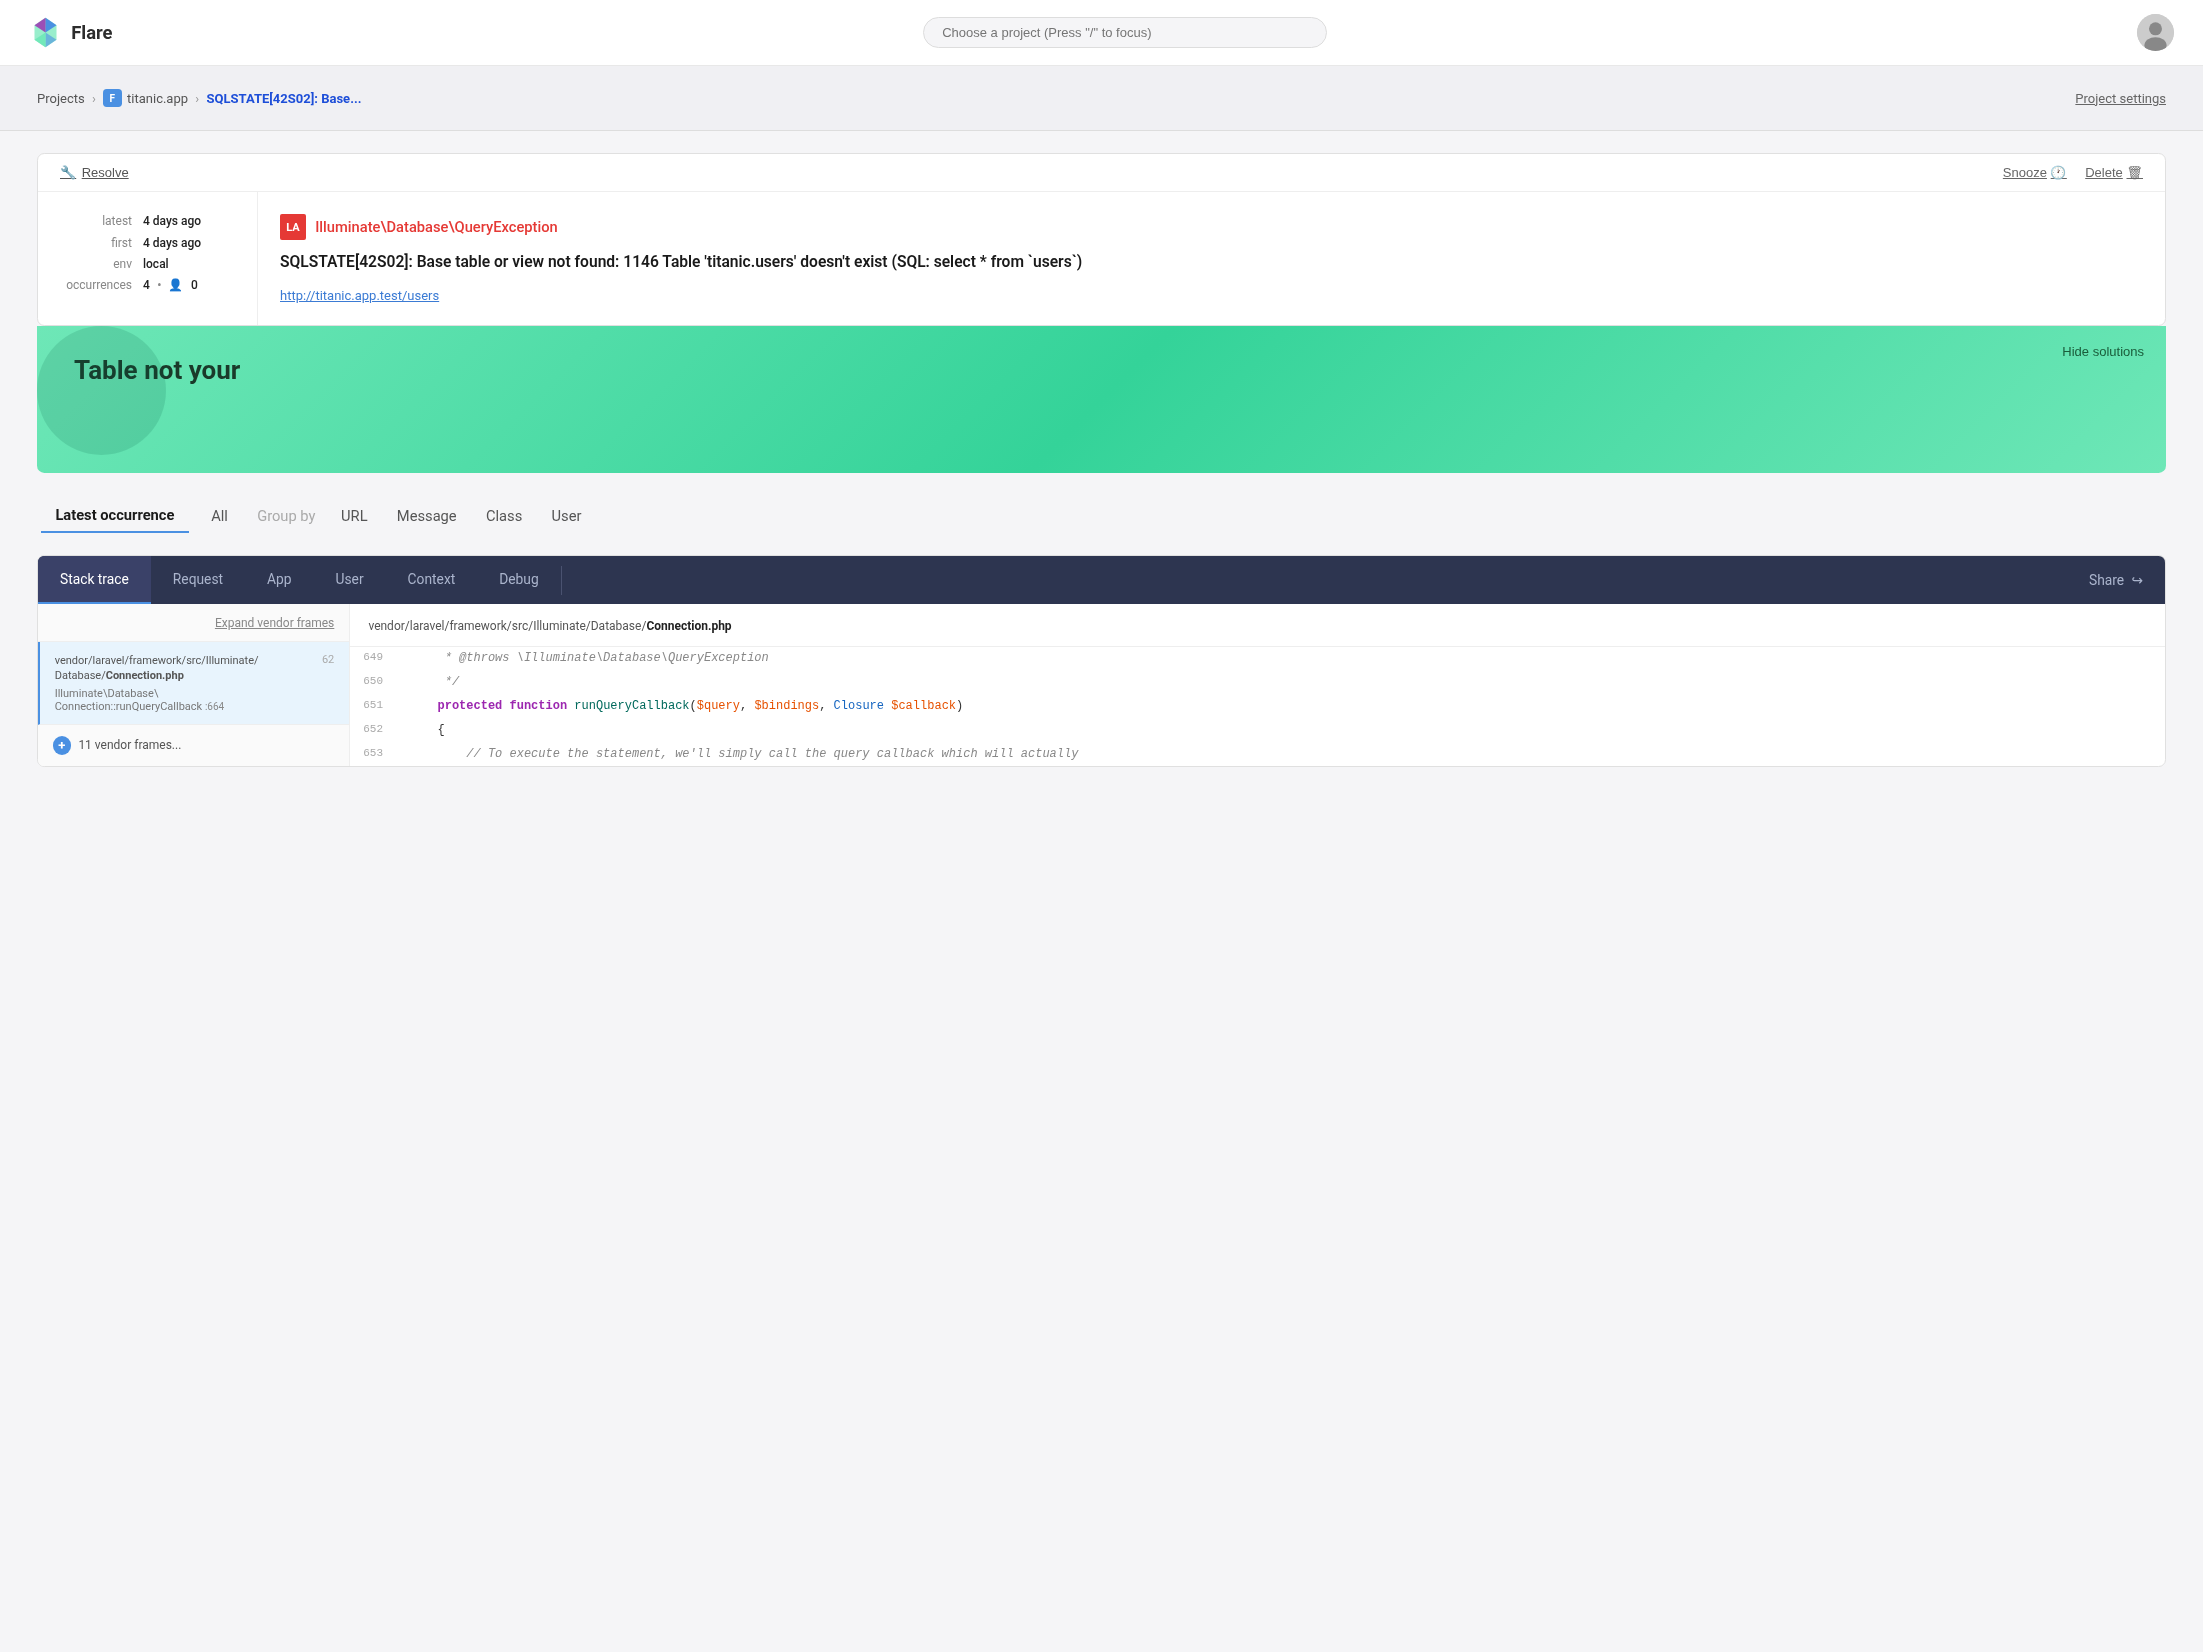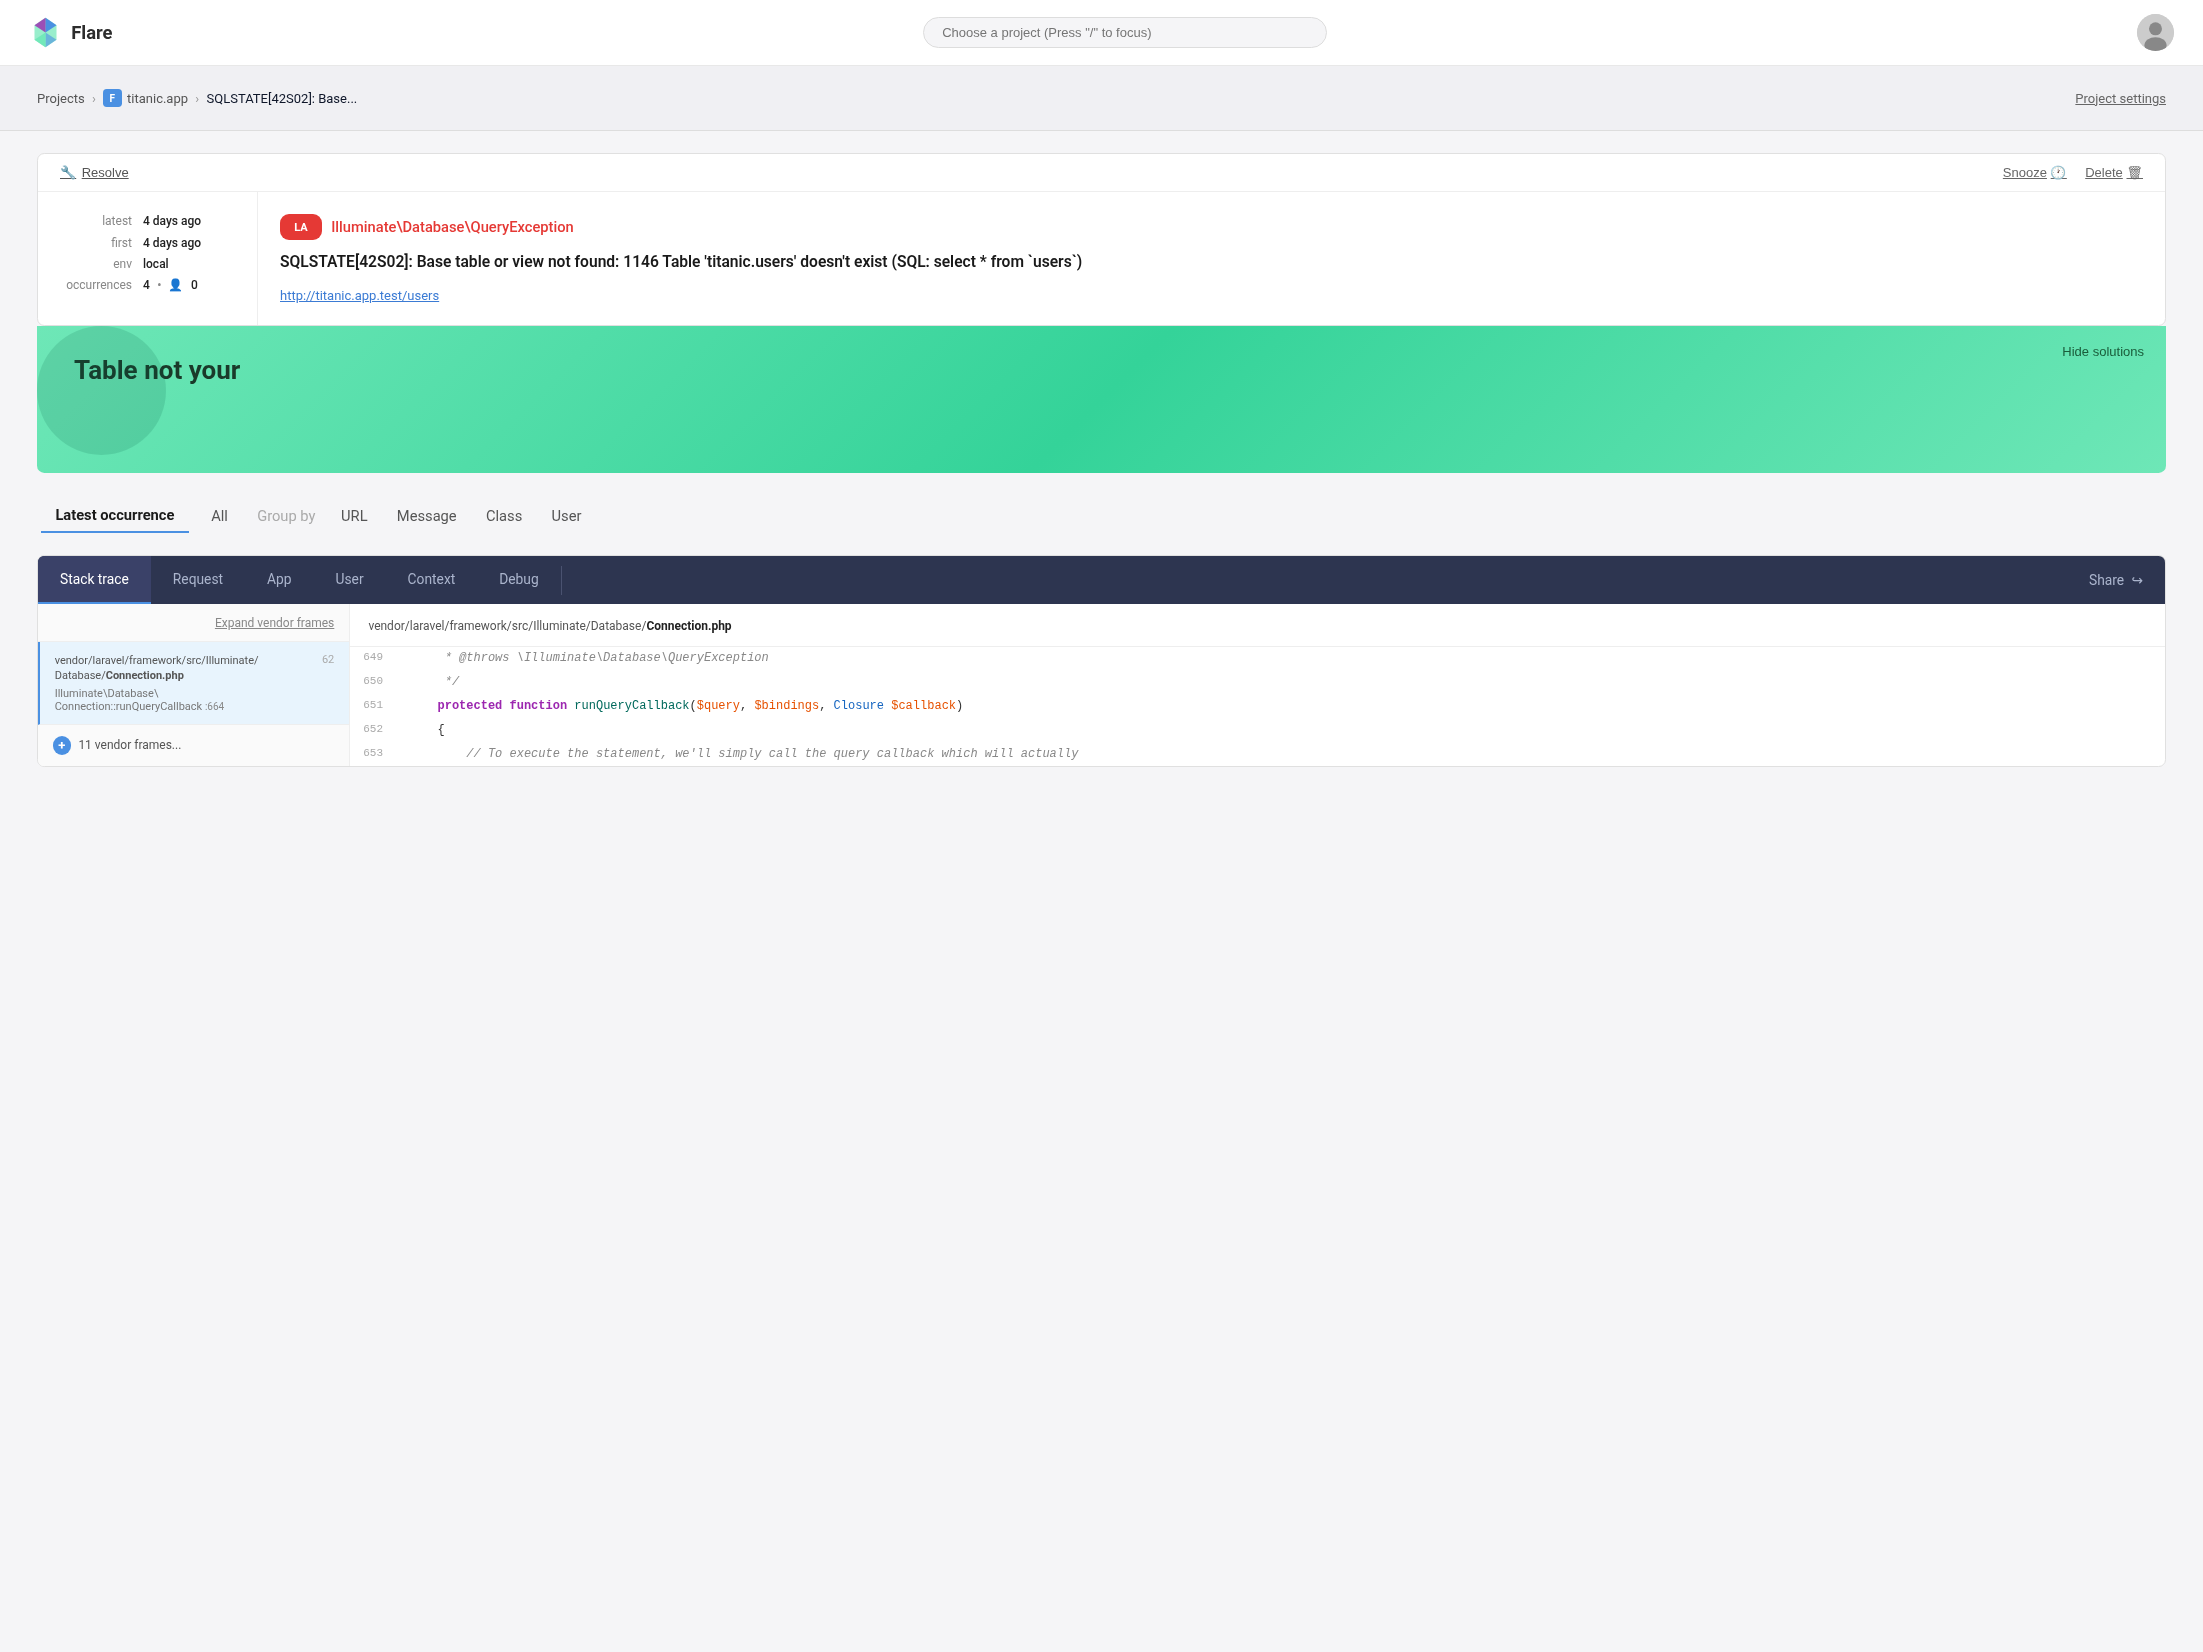--- a/index.html
+++ b/index.html
@@ -103,22 +103,22 @@
       background: #4a90e2;
       border-radius: 3.7px;
       color: #fff;
       font-size: 10px;
       font-weight: bold;
       display: flex;
       align-items: center;
       justify-content: center;
     }
     .breadcrumb-current {
-      font-weight: 400;
-      color: #0f172a;
+      font-weight: 700;
+      color: #1d4ed8;
     }
     .project-settings-link {
       color: #666;
       text-decoration: underline;
       font-size: 13px;
       cursor: pointer;
     }
 
     
     .main-container {
@@ -207,24 +207,24 @@
       flex: 1;
       padding: 22px;
     }
     .exception-badge {
       display: flex;
       align-items: center;
       gap: 9.2px;
       margin-bottom: 11px;
     }
     .exception-icon {
-      width: 42px;
+      width: 26px;
       height: 26px;
       background: #e53935;
-      border-radius: 9px;
+      border-radius: 2px;
       display: flex;
       align-items: center;
       justify-content: center;
       color: #fff;
       font-size: 11px;
       font-weight: bold;
     }
     .exception-class {
       color: #e53935;
       font-size: 14.7px;

